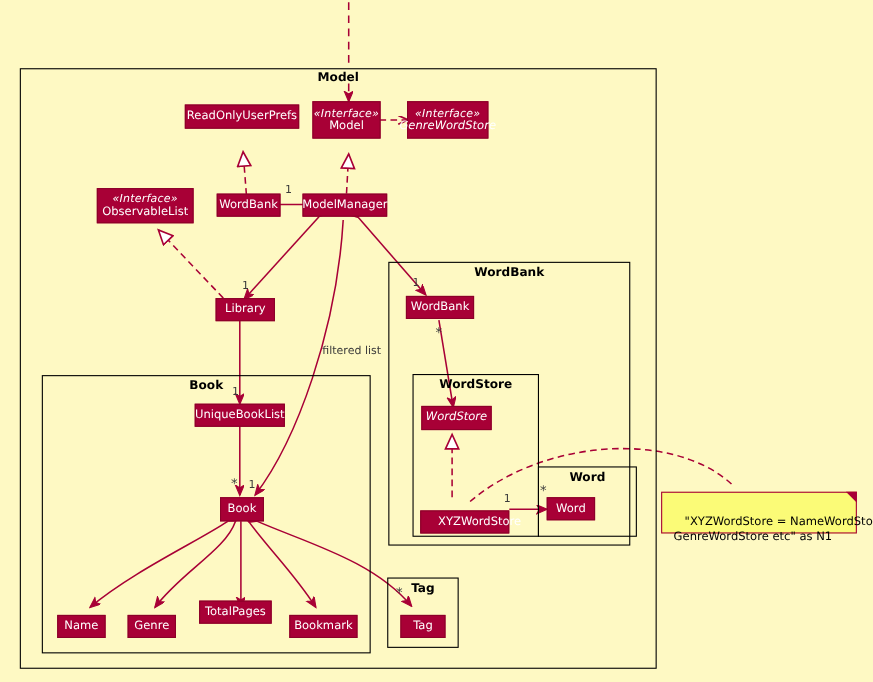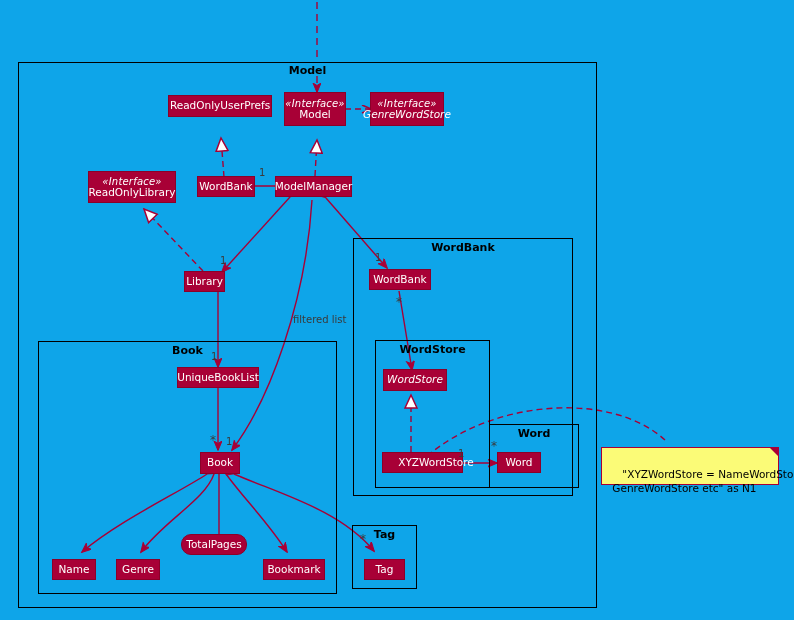--- a/index.html
+++ b/index.html
@@ -1,16 +1,16 @@
 <!DOCTYPE html>
 <html><head>
 <meta charset="utf-8">
 <style>
   html,body{margin:0;padding:0;background:#ffffff;}
-  #canvas{position:relative;width:794px;height:620px;background:#0ea5e9;
+  #canvas{position:relative;width:794px;height:620px;background:#fef9c3;
           font-family:"DejaVu Sans","Liberation Sans",sans-serif;overflow:hidden;}
 
   
   .pkg{position:absolute;border:1.6px solid #000000;background:transparent;box-sizing:border-box;}
   .pkg-title{position:absolute;font-weight:bold;font-size:11px;color:#000000;
              text-align:center;white-space:nowrap;}
 
   
   .cls{position:absolute;background:#A80036;border:1px solid #8B0029;box-sizing:border-box;
        color:#ffffff;font-size:10.5px;text-align:left;display:flex;flex-direction:column;
@@ -128,44 +128,44 @@
     <span class="nm">Model</span>
   </div>
 
   <div class="cls iface abstractname" style="left:370px;top:92px;width:74px;height:34px;">
     <span class="stereo">«Interface»</span>
     <span class="nm">GenreWordStore</span>
   </div>
 
   <div class="cls iface" style="left:88px;top:171px;width:88px;height:32px;">
     <span class="stereo">«Interface»</span>
-    <span class="nm">ReadOnlyLibrary</span>
+    <span class="nm">ObservableList</span>
   </div>
 
   <div class="cls" style="left:197px;top:176px;width:58px;height:21px;">
     <span class="nm">WordBank</span>
   </div>
 
   <div class="cls" style="left:275px;top:176px;width:77px;height:21px;">
     <span class="nm">ModelManager</span>
   </div>
 
-  <div class="cls" style="left:184px;top:271px;width:41px;height:21px;">
+  <div class="cls" style="left:196px;top:271px;width:54px;height:21px;">
     <span class="nm">Library</span>
   </div>
 
   <div class="cls" style="left:369px;top:269px;width:62px;height:21px;">
     <span class="nm">WordBank</span>
   </div>
 
   <div class="cls abstractname" style="left:383px;top:369px;width:64px;height:22px;">
     <span class="nm">WordStore</span>
   </div>
 
-  <div class="cls" style="left:382px;top:452px;width:81px;height:21px;padding-left:27px;">
+  <div class="cls" style="left:382px;top:464px;width:81px;height:21px;padding-left:27px;">
     <span class="nm">XYZWordStore</span>
   </div>
 
   <div class="cls" style="left:497px;top:452px;width:44px;height:21px;">
     <span class="nm">Word</span>
   </div>
 
   <div class="cls" style="left:177px;top:367px;width:82px;height:21px;">
     <span class="nm">UniqueBookList</span>
   </div>
@@ -175,21 +175,21 @@
   </div>
 
   <div class="cls" style="left:52px;top:559px;width:44px;height:21px;">
     <span class="nm">Name</span>
   </div>
 
   <div class="cls" style="left:116px;top:559px;width:44px;height:21px;">
     <span class="nm">Genre</span>
   </div>
 
-  <div class="cls" style="left:181px;top:534px;width:66px;height:21px;border-radius:10px;">
+  <div class="cls" style="left:181px;top:546px;width:66px;height:21px;">
     <span class="nm">TotalPages</span>
   </div>
 
   <div class="cls" style="left:263px;top:559px;width:62px;height:21px;">
     <span class="nm">Bookmark</span>
   </div>
 
   <div class="cls" style="left:364px;top:559px;width:41px;height:21px;">
     <span class="nm">Tag</span>
   </div>

